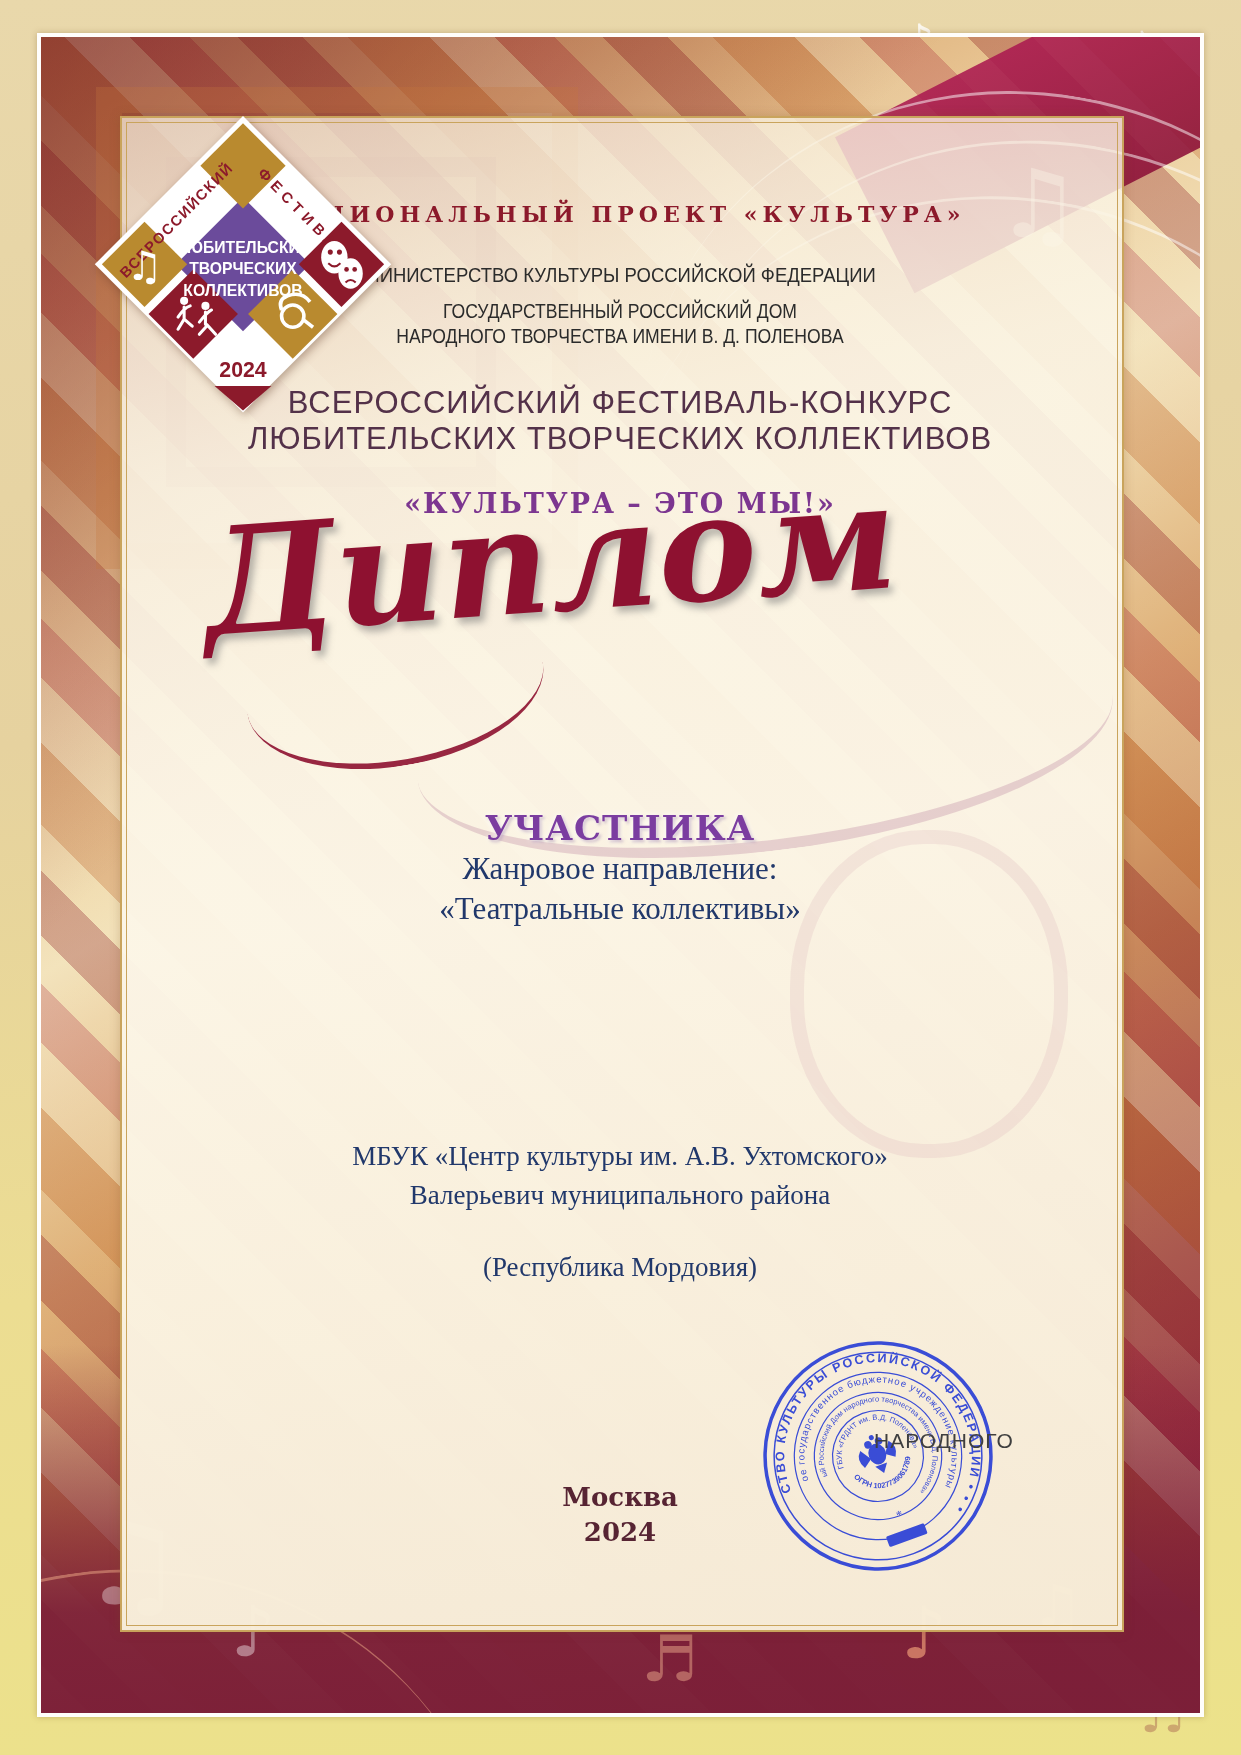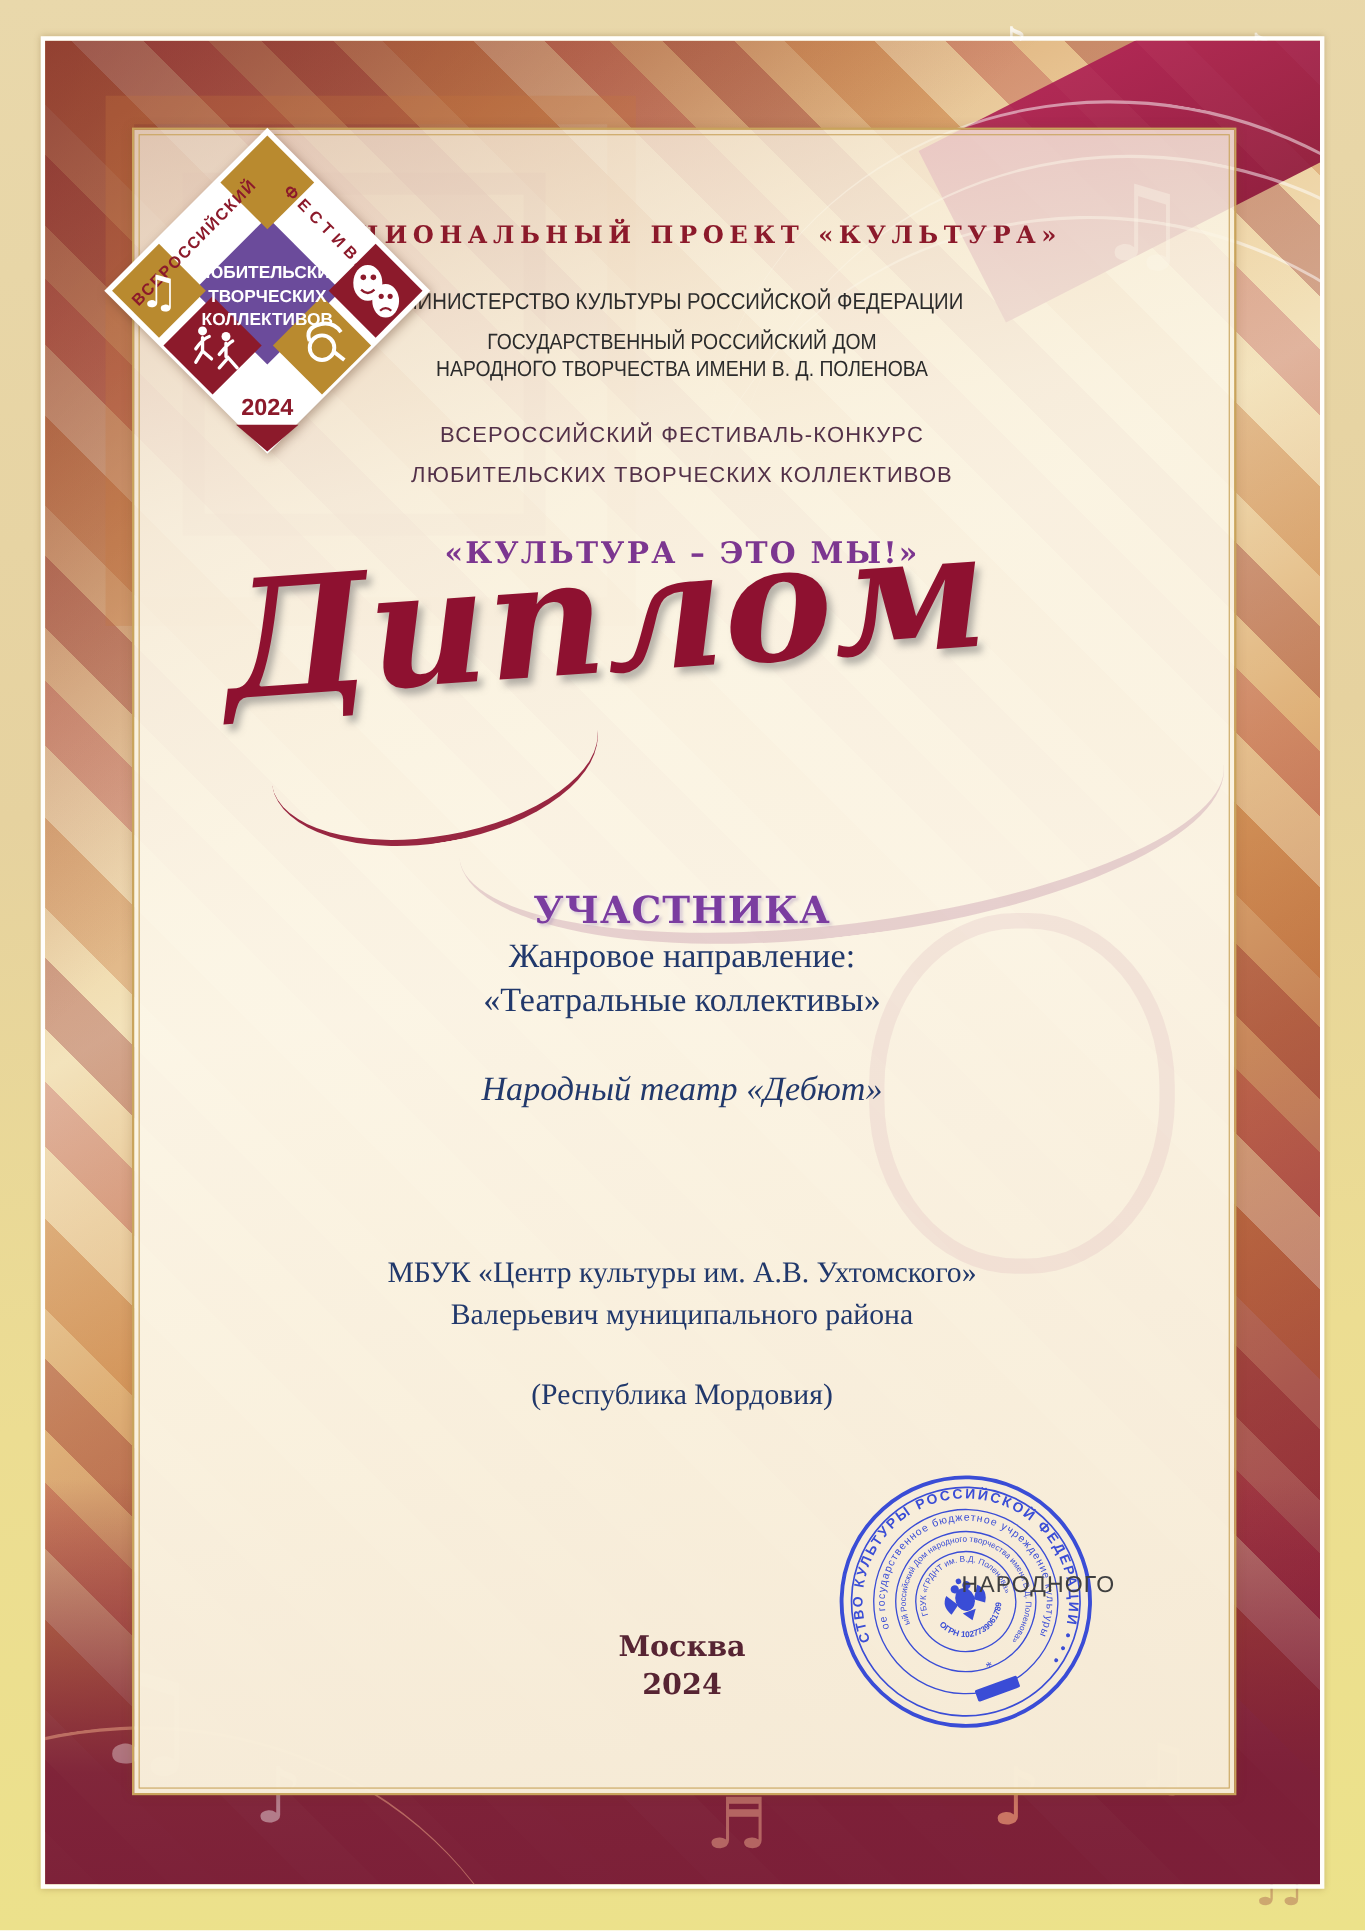--- a/index.html
+++ b/index.html
@@ -56,21 +56,21 @@
   .flourish{position:absolute;left:245px;top:610px;width:300px;height:150px;
     border-bottom:6px solid #8e1130;border-radius:50%;transform:rotate(-10deg);opacity:.9;}
   .mask-wm{position:absolute;left:790px;top:830px;width:250px;height:300px;border:14px solid rgba(205,150,165,0.16);border-radius:48%;}
   
   .line{position:absolute;left:120px;width:1000px;text-align:center;}
   .t-natproj{top:201px;font-family:"DejaVu Serif",serif;font-weight:bold;font-size:22px;letter-spacing:5px;color:#8c1a2b;}
   .sans-narrow{font-family:"Liberation Sans",sans-serif;color:#2b2b2b;transform:scaleX(0.88);}
   .t-ministry{top:263px;font-size:21px;}
   .t-grdnt1{top:300px;font-size:20px;}
   .t-grdnt2{top:325px;font-size:20px;}
-  .t-fest{font-family:"Liberation Sans",sans-serif;color:#533149;font-size:20px;letter-spacing:1px;}
+  .t-fest{font-family:"Liberation Sans",sans-serif;color:#533149;font-size:31px;letter-spacing:1px;}
   .t-fest1{top:385px;}
   .t-fest2{top:421px;}
   .t-slogan{top:488px;font-family:"DejaVu Serif",serif;font-weight:bold;font-size:27px;letter-spacing:2px;color:#7c3690;}
   .t-title{
     position:absolute;left:90px;top:472px;width:920px;text-align:center;
     font-family:"DejaVu Serif",serif;font-style:italic;font-weight:bold;font-size:148px;
     color:#8e1130;transform:rotate(-4deg);
     text-shadow:4px 6px 7px rgba(110,110,110,0.5);
   }
   .t-uchastnika{top:808px;font-family:"DejaVu Serif",serif;font-weight:bold;font-size:34px;letter-spacing:1px;color:#7b3da0;
@@ -131,21 +131,20 @@
   <div class="line t-fest t-fest1">ВСЕРОССИЙСКИЙ ФЕСТИВАЛЬ-КОНКУРС</div>
   <div class="line t-fest t-fest2">ЛЮБИТЕЛЬСКИХ ТВОРЧЕСКИХ КОЛЛЕКТИВОВ</div>
   <div class="line t-slogan">«КУЛЬТУРА – ЭТО МЫ!»</div>
 
   <div class="flourish"></div>
   <div class="t-title">Диплом</div>
 
   <div class="line t-uchastnika">УЧАСТНИКА</div>
   <div class="line navy t-genre-label">Жанровое направление:</div>
   <div class="line navy t-genre-value">«Театральные коллективы»</div>
-  <div class="line navy t-collective">Народный театр «Дебют»</div>
   <div class="line navy t-org1">МБУК «Центр культуры им. А.В. Ухтомского»</div>
   <div class="line navy t-org2">Валерьевич муниципального района</div>
   <div class="line navy t-region">(Республика Мордовия)</div>
   <div class="line t-city">Москва</div>
   <div class="line t-year">2024</div>
 
   <svg class="logo-svg" viewBox="0 0 300 330">
     <polygon points="150,6 296,152 150,298 4,152" fill="#ffffff"></polygon>
     <polygon points="150,86 216,152 150,218 84,152" fill="#6b4b9b"></polygon>
     <polygon points="150,13 192,55 150,97 108,55" fill="#b98a2f"></polygon>

